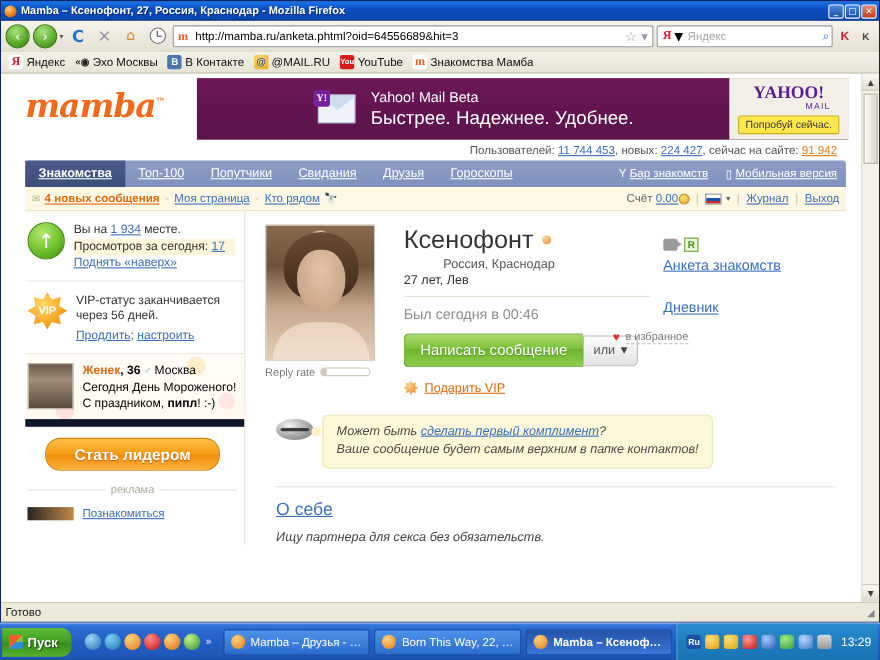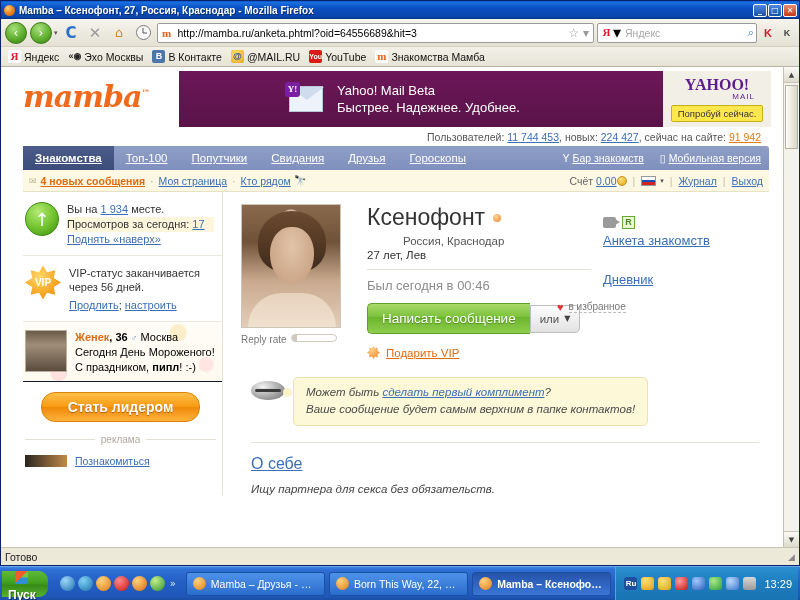--- a/index.html
+++ b/index.html
@@ -185,21 +185,21 @@
     border-top: 13px solid #cfdced;
   }
   #banner .env .yo {
     position: absolute; left: -5px; top: -5px; width: 15px; height: 15px;
     background: #7b1fa2; border-radius: 3px; color: #fff; font-size: 9px;
     text-align: center; line-height: 15px; font-weight: bold; z-index: 2;
     font-family: "Liberation Serif", serif;
   }
   #banner .btxt { margin-left: 14px; color: #fff; }
   #banner .btxt .b1 { font-size: 13px; font-family: "Liberation Sans", sans-serif; }
-  #banner .btxt .b2 { font-size: 13px; margin-top: 2px; }
+  #banner .btxt .b2 { font-size: 17px; margin-top: 2px; }
   #banner .yblock {
     position: absolute; right: 0; top: 0; width: 108px; height: 56px;
     background: #f2f0e6; display: flex; flex-direction: column;
     align-items: center; justify-content: center; gap: 2px;
   }
   #banner .yblock .ylogo {
     color: #5c1a8f; font-family: "Liberation Serif", serif; font-weight: bold;
     font-size: 16px; line-height: 15px;
   }
   #banner .yblock .ymail { color: #5c1a8f; font-size: 8px; letter-spacing: 1px; align-self: flex-end; margin-right: 16px; margin-top:-2px;}
@@ -306,21 +306,21 @@
   }
   .promo .ava {
     width: 42px; height: 42px; flex: 0 0 auto;
     background: linear-gradient(to bottom,#6b5a4a 0%,#a08d78 35%,#5a4c3e 100%);
     border: 1px solid #b9b0a2;
   }
   .promo .ptxt { line-height: 1.35; }
   .promo .ptxt a.name { color: #e06a10; font-weight: bold; }
   .promo .ptxt .stake { color: #f0a030; }
   .promo .ptxt .bold { font-weight: bold; }
-  .leadwrap { padding: 10px 6px 4px 2px; text-align: center; border-top: 1px solid #0f172a; }
+  .leadwrap { padding: 10px 6px 4px 2px; text-align: center; border-top: 7px solid #0f172a; }
   .leadbtn {
     display: inline-block; padding: 6px 26px; border-radius: 14px;
     background: linear-gradient(to bottom,#ffc04a 0%,#f79a12 50%,#ef8a08 51%,#ffb23c 100%);
     border: 1px solid #d98409; color: #fff; font-size: 14px; font-weight: bold;
     text-shadow: 0 1px 1px rgba(120,60,0,.6);
   }
   .adlabel {
     display: flex; align-items: center; gap: 6px; padding: 8px 6px 2px 2px;
     color: #b0aba0; font-size: 10px;
   }
@@ -452,21 +452,20 @@
     background: linear-gradient(to bottom,#3d84e4 0%,#2f6fd6 8%,#245fc4 45%,#1f57b8 90%,#1b4da4 100%);
     display: flex; align-items: center; gap: 4px; padding: 0 2px;
     border-top: 1px solid #6aa3ee;
   }
   #startbtn {
     height: 26px; display: flex; align-items: center; gap: 4px;
     padding: 0 12px 0 6px; margin-right: 4px;
     background: linear-gradient(to bottom,#5fba3a 0%,#43a01f 45%,#378c17 55%,#57b132 100%);
     border-radius: 0 9px 9px 0; color: #fff; font-weight: bold; font-size: 12px;
     text-shadow: 1px 1px 1px rgba(0,0,0,.5);
-    flex-direction: column;
   }
   #startbtn .flag4 {
     width: 13px; height: 13px; flex: 0 0 auto;
     background:
       linear-gradient(to bottom right,#f35b2c 0 48%,transparent 48%),
       linear-gradient(to bottom,#7cc43a 0 48%,#2f8fd6 52% 100%);
     border-radius: 2px;
   }
   #quicklaunch { display: flex; align-items: center; gap: 3px; padding: 0 4px; }
   #quicklaunch .qi { width: 15px; height: 15px; border-radius: 50%; }

